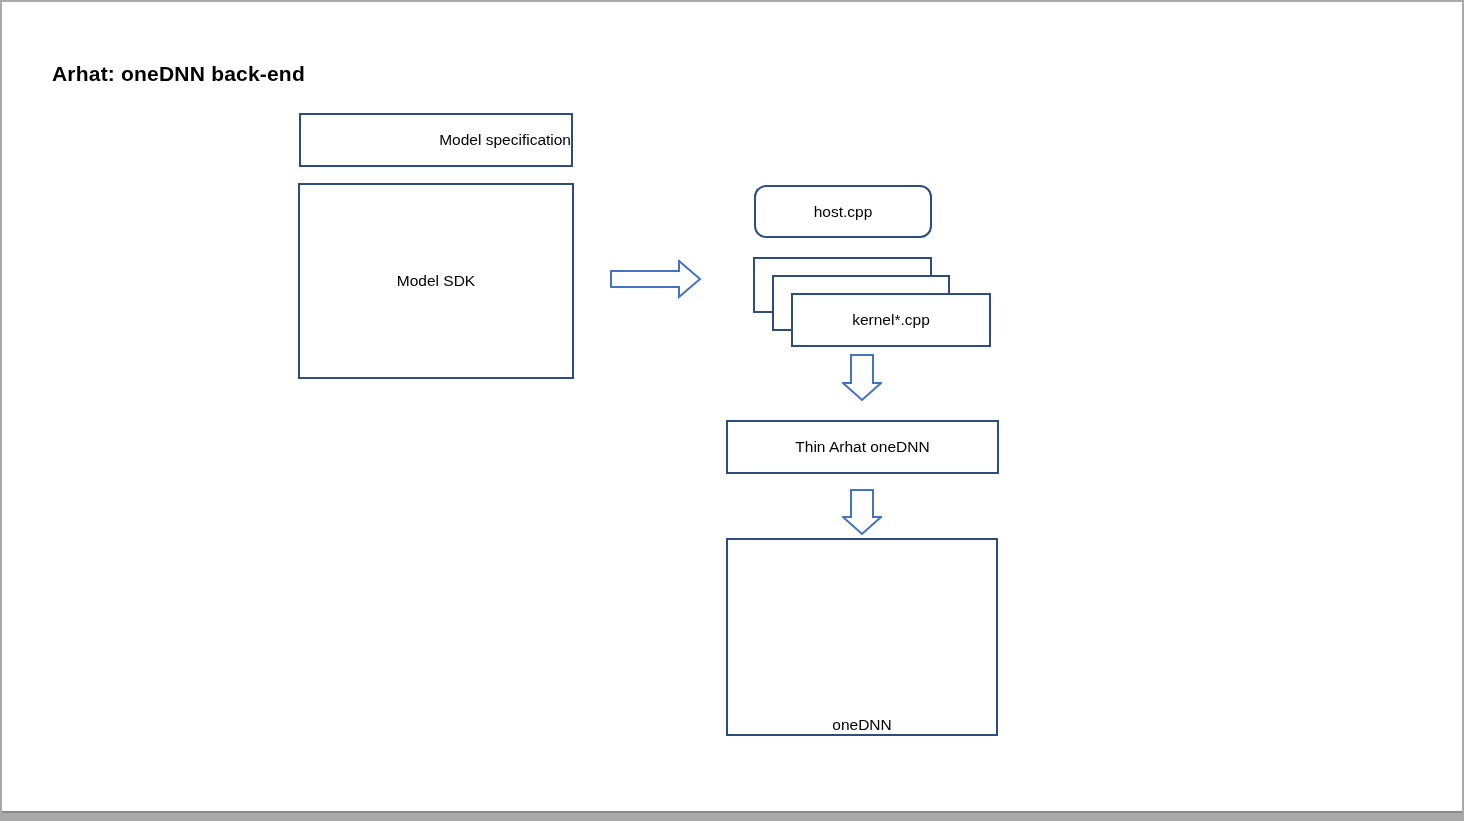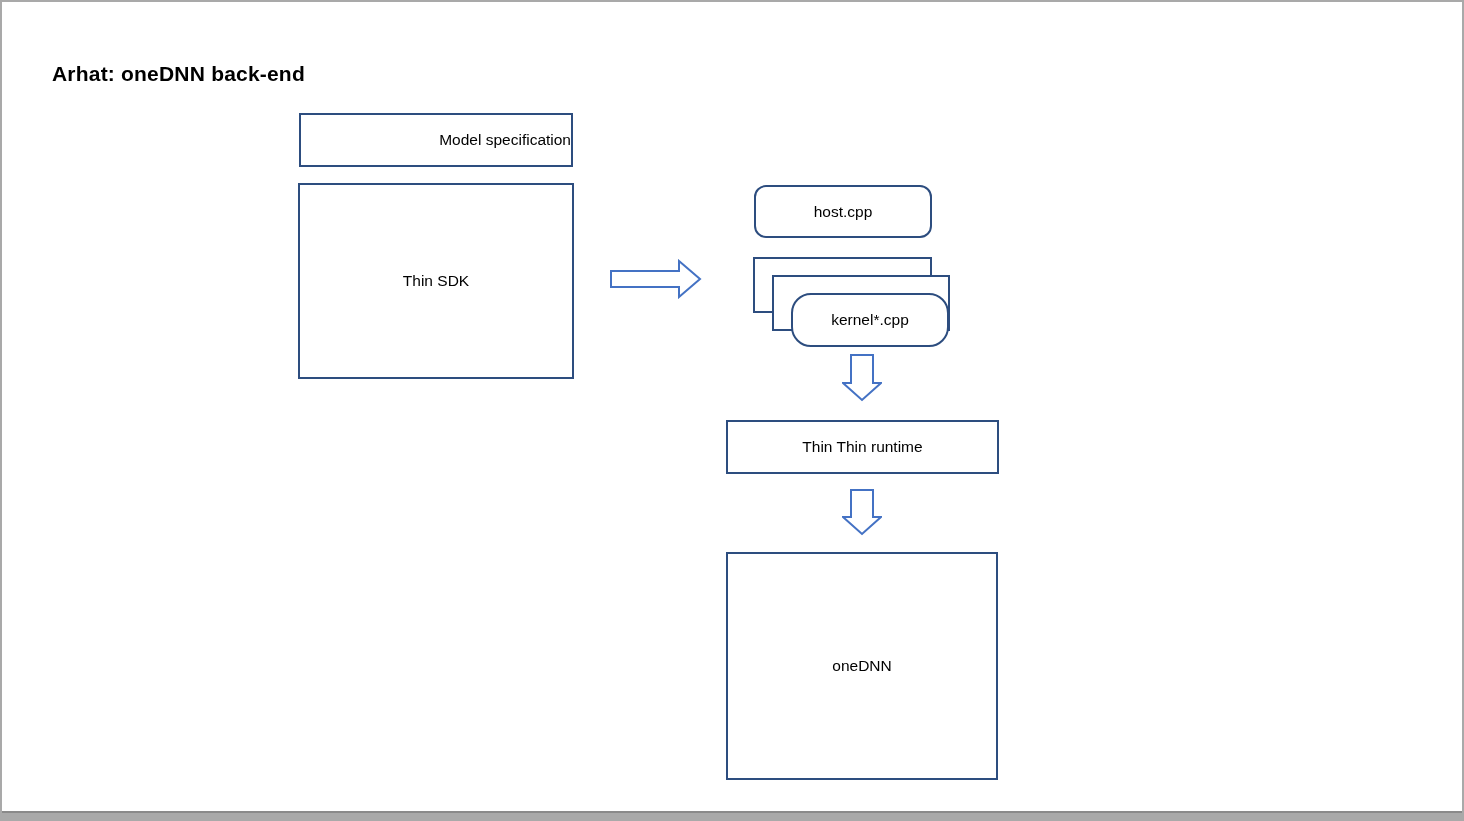--- a/index.html
+++ b/index.html
@@ -45,23 +45,23 @@
     justify-content: center;
     font-size: 15.5px;
     color: var(--text);
     text-align: center;
   }
   .box--model-spec  { left: 297px; top: 111px; width: 274px; height: 54px; justify-content: flex-end; }
   .box--arhat-sdk   { left: 296px; top: 181px; width: 276px; height: 196px; }
   .box--host-cpp    { left: 752px; top: 183px; width: 178px; height: 53px; border-radius: 12px; }
   .box--kernel-back { left: 751px; top: 255px; width: 179px; height: 56px; }
   .box--kernel-mid  { left: 770px; top: 273px; width: 178px; height: 56px; }
-  .box--kernel-front{ left: 789px; top: 291px; width: 158px; height: 54px; border-radius: 20px; }
+  .box--kernel-front{ left: 789px; top: 291px; width: 200px; height: 54px; }
   .box--runtime     { left: 724px; top: 418px; width: 273px; height: 54px; border-width: 2.5px; }
-  .box--onednn      { left: 724px; top: 550px; width: 272px; height: 228px; border-width: 2.5px; }
+  .box--onednn      { left: 724px; top: 536px; width: 272px; height: 198px; border-width: 2.5px; align-items: flex-end; }
 
   .arrow { position: absolute; }
   .arrow polygon {
     fill: #ffffff;
     stroke: var(--arrow-stroke);
     stroke-width: 2;
     stroke-linejoin: miter;
   }
   .arrow--right { left: 608px; top: 257px; }
   .arrow--down1 { left: 840px; top: 352px; }
@@ -82,21 +82,21 @@
 
 <div class="page">
 
   <div class="slide-title">Arhat: oneDNN back-end</div>
 
   <div class="box box--model-spec">
     <span>Model specification</span>
   </div>
 
   <div class="box box--arhat-sdk">
-    <span>Thin SDK</span>
+    <span>Model SDK</span>
   </div>
 
   <svg class="arrow arrow--right" width="92" height="40" viewBox="0 0 92 40">
     <polygon points="1,12 69,12 69,2 90,20 69,38 69,28 1,28"></polygon>
   </svg>
 
   <div class="box box--host-cpp">
     <span>host.cpp</span>
   </div>
 
@@ -104,21 +104,21 @@
   <div class="box box--kernel-mid"></div>
   <div class="box box--kernel-front">
     <span>kernel*.cpp</span>
   </div>
 
   <svg class="arrow arrow--down1" width="40" height="48" viewBox="0 0 40 48">
     <polygon points="9,1 31,1 31,29 39,29 20,46 1,29 9,29"></polygon>
   </svg>
 
   <div class="box box--runtime">
-    <span>Thin Thin runtime</span>
+    <span>Thin Arhat oneDNN</span>
   </div>
 
   <svg class="arrow arrow--down2" width="40" height="47" viewBox="0 0 40 47">
     <polygon points="9,1 31,1 31,28 39,28 20,45 1,28 9,28"></polygon>
   </svg>
 
   <div class="box box--onednn">
     <span>oneDNN</span>
   </div>
 

